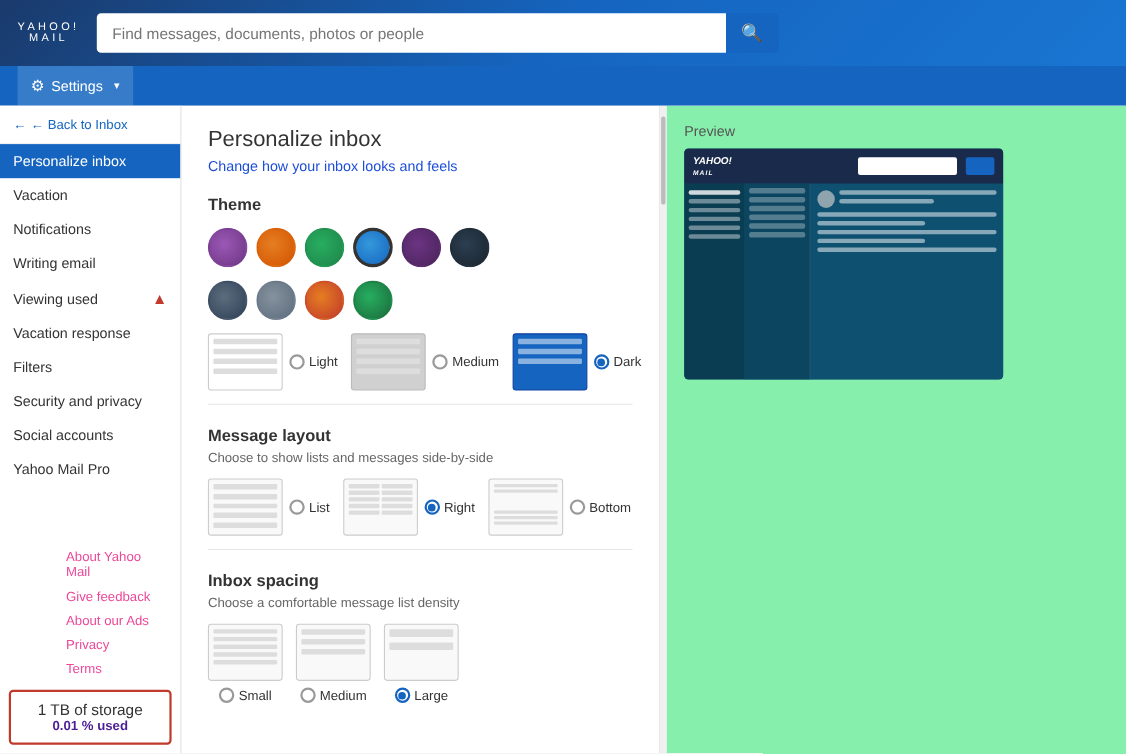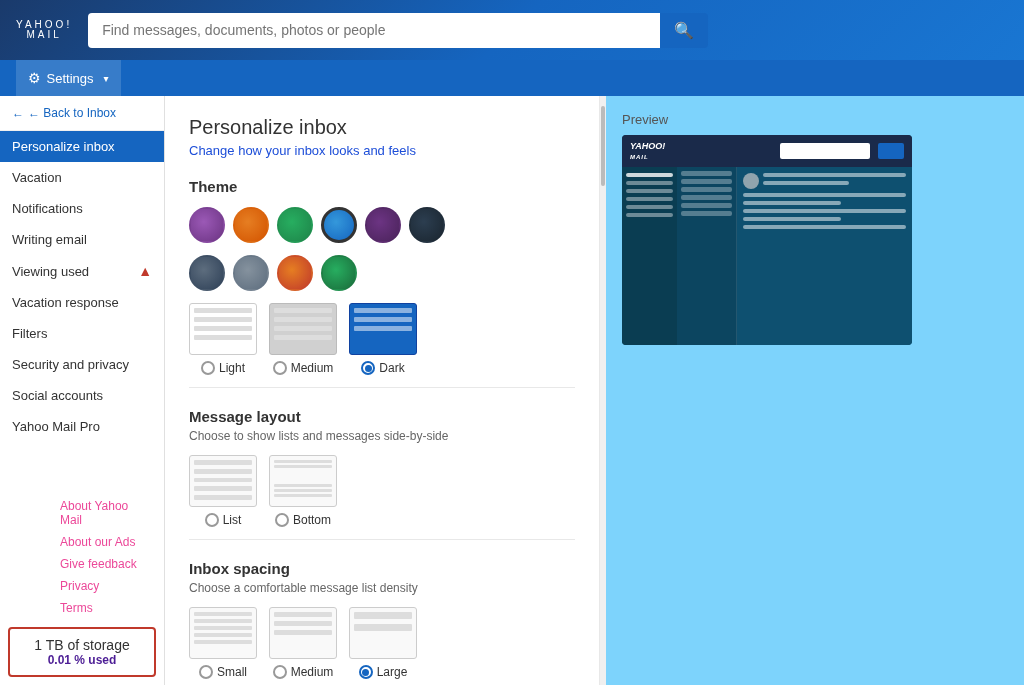--- a/index.html
+++ b/index.html
@@ -50,21 +50,21 @@
     .theme-circle.blue-selected { background: radial-gradient(circle at 40% 40%, #3498db, #1565c0); border: 3px solid #333; }
     .theme-circle.dark-purple { background: radial-gradient(circle at 40% 40%, #6c3483, #4a235a); }
     .theme-circle.dark-navy { background: radial-gradient(circle at 40% 40%, #2c3e50, #1a252f); }
     .theme-circle.photo1 { background: radial-gradient(circle at 40% 40%, #5d6d7e, #2e4057); }
     .theme-circle.photo2 { background: radial-gradient(circle at 40% 40%, #85929e, #5d6d7e); }
     .theme-circle.photo3 { background: radial-gradient(circle at 40% 40%, #e67e22, #c0392b); }
     .theme-circle.photo4 { background: radial-gradient(circle at 40% 40%, #27ae60, #1a6b3a); }
 
     
     .layout-options { display: flex; gap: 12px; margin-bottom: 8px; }
-    .layout-option { display: flex; flex-direction: column; align-items: center; gap: 6px; cursor: pointer; }
+    .layout-option { display: flex; align-items: center; gap: 6px; cursor: pointer; }
     .layout-box { width: 68px; height: 52px; border: 1px solid #ccc; border-radius: 3px; background: #f9f9f9; display: flex; gap: 2px; padding: 4px; overflow: hidden; }
     .layout-box.list { flex-direction: column; }
     .layout-box.list .list-line { height: 5px; background: #ddd; border-radius: 1px; margin-bottom: 2px; }
     .layout-box.right { flex-direction: row; }
     .layout-box.right .left-col { width: 28px; display: flex; flex-direction: column; gap: 2px; }
     .layout-box.right .left-col .line { height: 4px; background: #ddd; border-radius: 1px; }
     .layout-box.right .right-col { flex: 1; display: flex; flex-direction: column; gap: 2px; }
     .layout-box.right .right-col .line { height: 4px; background: #ddd; border-radius: 1px; }
     .layout-box.bottom { flex-direction: column; }
     .layout-box.bottom .top-row { height: 20px; display: flex; gap: 2px; }
@@ -84,21 +84,21 @@
     .spacing-box.small .s-line { height: 4px; background: #ddd; border-radius: 1px; margin-bottom: 1px; }
     .spacing-box.medium .s-line { height: 5px; background: #ddd; border-radius: 1px; margin-bottom: 2px; }
     .spacing-box.large .s-line { height: 7px; background: #ddd; border-radius: 1px; margin-bottom: 3px; }
 
     
     .settings-content::-webkit-scrollbar { width: 6px; }
     .settings-content::-webkit-scrollbar-track { background: #f0f0f0; }
     .settings-content::-webkit-scrollbar-thumb { background: #ccc; border-radius: 3px; }
 
     
-    .preview-panel { flex: 1; padding: 16px; background: #7dd3fc; }
+    .preview-panel { flex: 1; padding: 16px; background: #86efac; }
     .preview-label { font-size: 13px; color: #555; margin-bottom: 8px; }
     .preview-image { width: 290px; height: 210px; border-radius: 4px; overflow: hidden; background: #0d4f6b; position: relative; }
     .preview-topbar { height: 32px; background: #1a2a4a; display: flex; align-items: center; padding: 0 8px; gap: 8px; }
     .preview-logo { color: white; font-size: 9px; font-weight: bold; font-style: italic; }
     .preview-search { flex: 1; height: 16px; background: white; border-radius: 2px; max-width: 90px; margin-left: auto; }
     .preview-btn { width: 26px; height: 16px; background: #1565c0; border-radius: 2px; }
     .preview-body { display: flex; height: calc(100% - 32px); }
     .preview-sidebar { width: 55px; background: #0a3d52; padding: 6px 4px; }
     .preview-sidebar-line { height: 4px; background: rgba(255,255,255,0.4); border-radius: 2px; margin-bottom: 4px; }
     .preview-sidebar-line.active { background: rgba(255,255,255,0.8); }
@@ -172,22 +172,22 @@
     <div class="sidebar-item">
       <span>Social accounts</span>
     </div>
     <div class="sidebar-item">
       <span>Yahoo Mail Pro</span>
     </div>
 
     <div style="flex:1;"></div>
 
     <div class="footer-links">About Yahoo Mail</div>
+    <div class="footer-links">Give feedback</div>
     <div class="footer-links">About our Ads</div>
-    <div class="footer-links">Give feedback</div>
     <div class="footer-links">Privacy</div>
     <div class="footer-links">Terms</div>
 
     <div class="storage-box">
       <div class="storage-title">1 TB of storage</div>
       <div class="storage-pct">0.01 % used</div>
     </div>
   </div>
 
   <div class="content-wrapper">
@@ -260,20 +260,42 @@
           <div class="layout-box list">
             <div class="list-line"></div>
               <div class="list-line"></div>
               <div class="list-line"></div>
               <div class="list-line"></div>
               <div class="list-line"></div>
           </div>
           <div class="radio-label">
             <div class="radio-btn"></div>
             <span>List</span>
+          </div>
+        </div>
+        <div class="layout-option">
+          <div class="layout-box right">
+            <div class="left-col">
+              <div class="line"></div>
+                <div class="line"></div>
+                <div class="line"></div>
+                <div class="line"></div>
+                <div class="line"></div>
+            </div>
+            <div class="right-col">
+              <div class="line"></div>
+                <div class="line"></div>
+                <div class="line"></div>
+                <div class="line"></div>
+                <div class="line"></div>
+            </div>
+          </div>
+          <div class="radio-label">
+            <div class="radio-btn checked"></div>
+            <span>Right</span>
           </div>
         </div>
         <div class="layout-option">
           <div class="layout-box bottom">
             <div class="top-row">
               <div class="col">
                   <div class="line"></div>
                   <div class="line"></div>
                 </div>
             </div>

